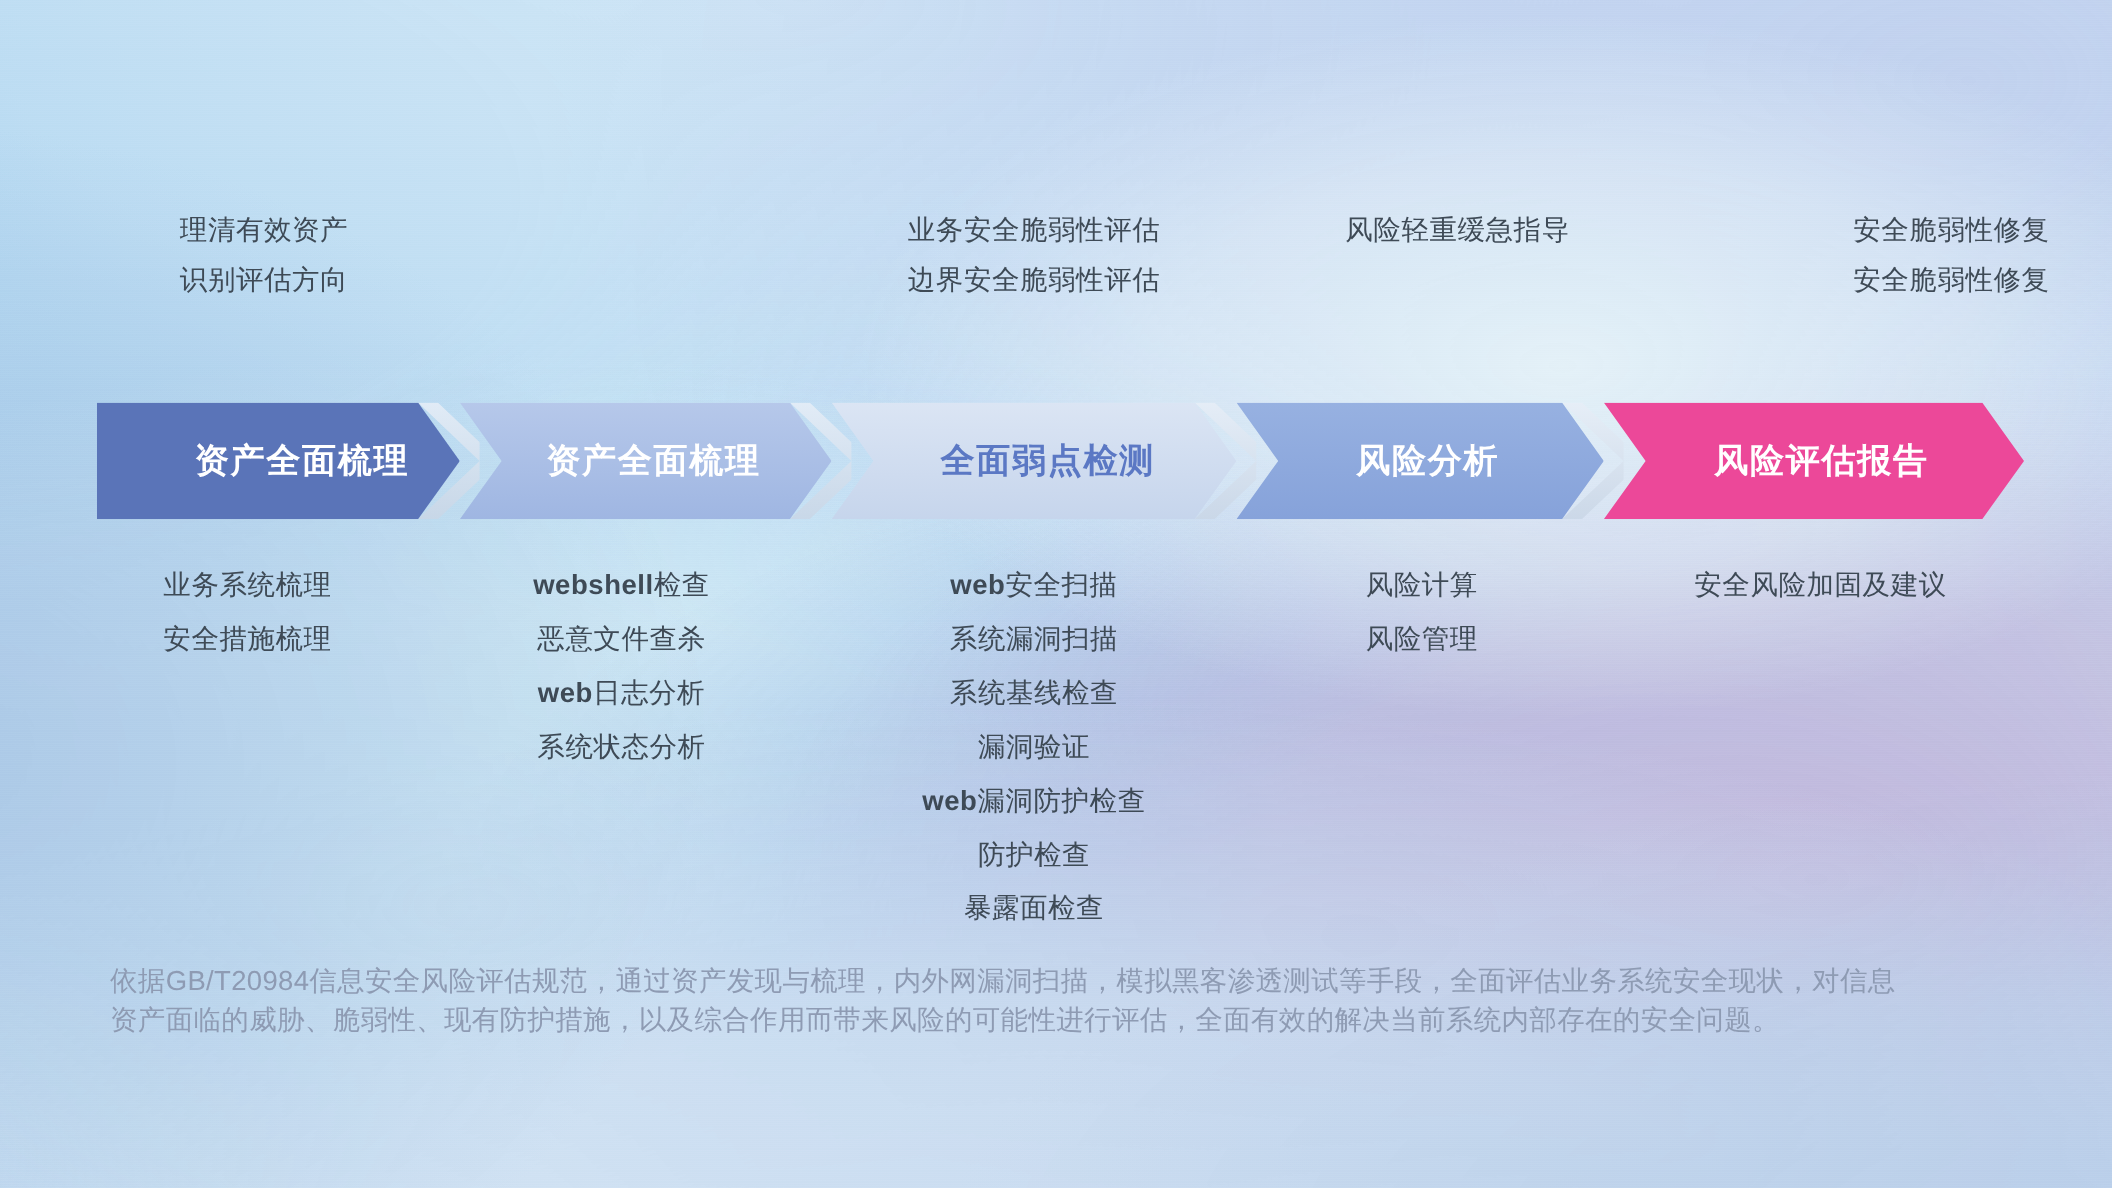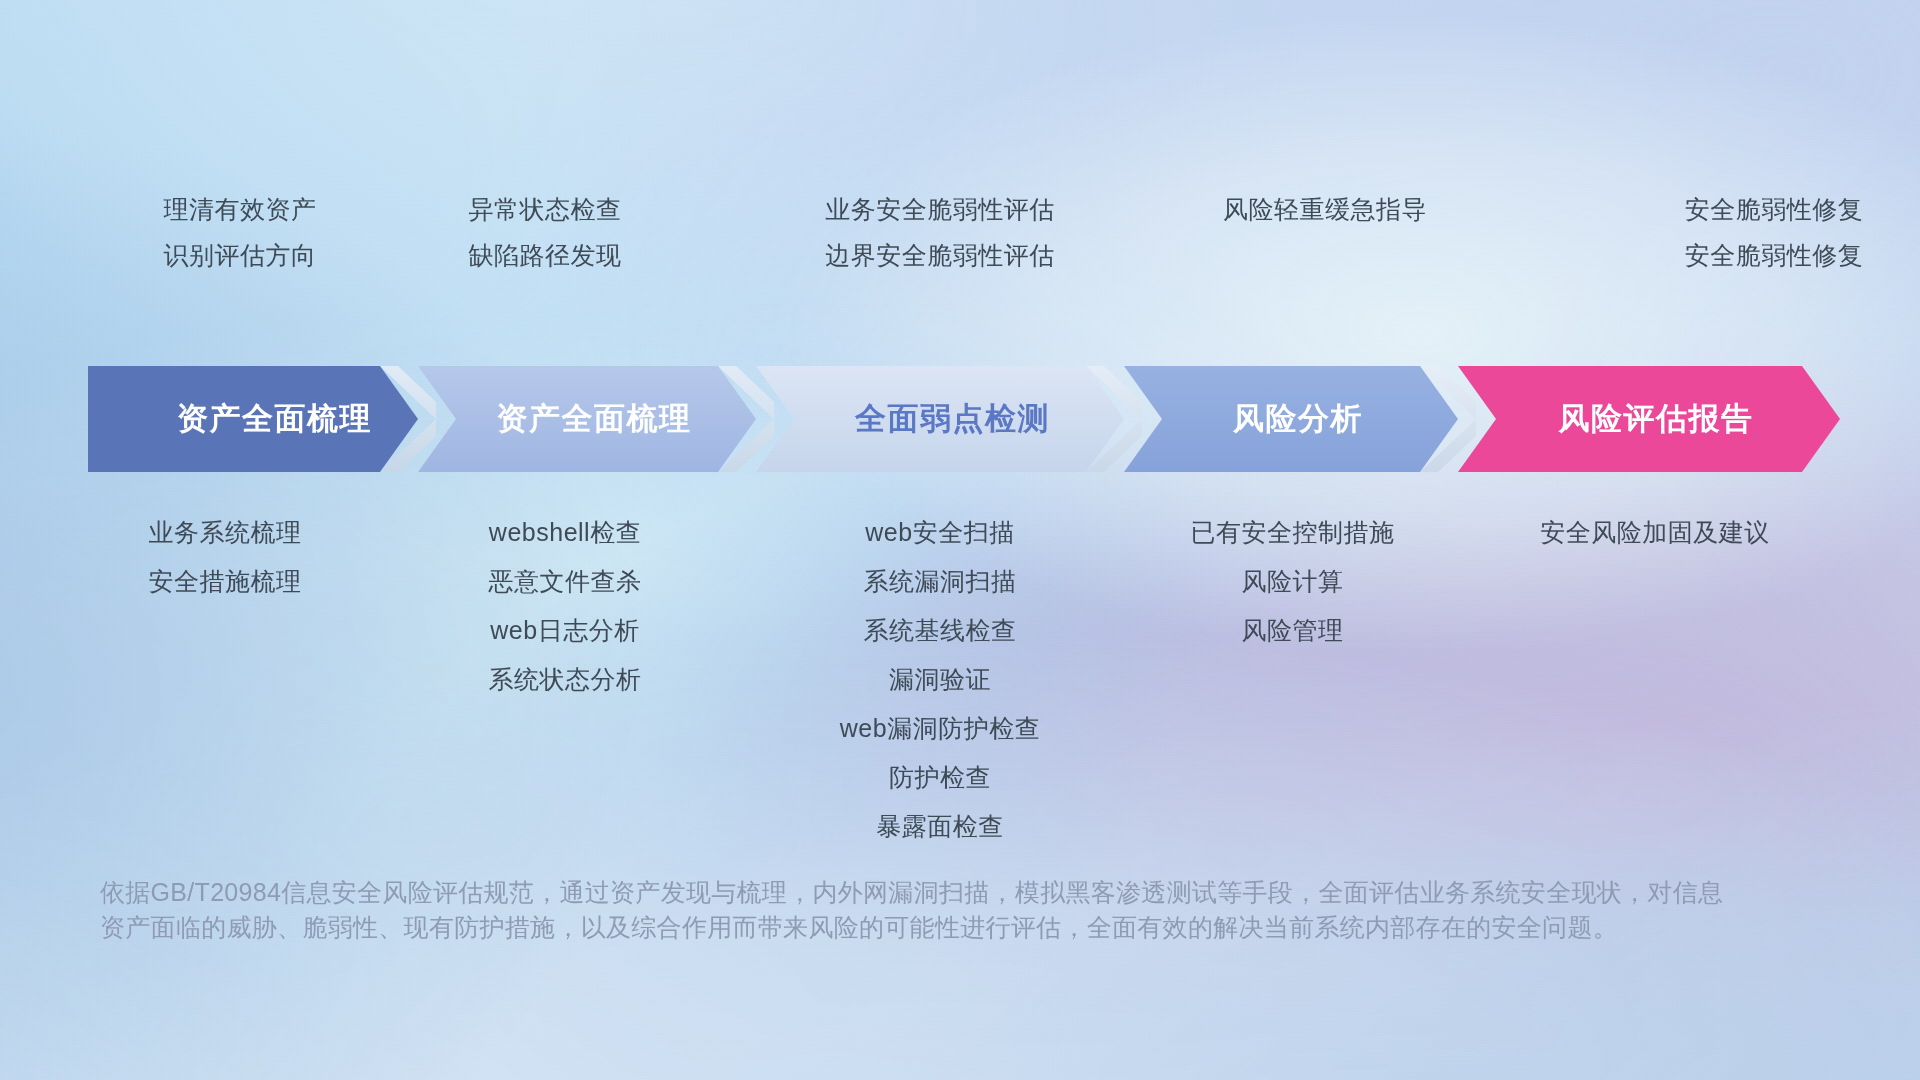--- a/index.html
+++ b/index.html
@@ -68,21 +68,21 @@
     background:linear-gradient(180deg,#e7eef7,#c9d6e6);
     opacity:.85;
   }
 
   
   .botlabels { position:absolute; left:0; top:508px; width:1920px; }
   .col-bot { position:absolute; text-align:center; }
   .col-bot .line {
     font-size:25px; color:#3e4a56; line-height:49px; white-space:nowrap; letter-spacing:.5px;
   }
-  .col-bot .line b { font-weight:normal;text-align:center; }
+  .col-bot .line b { font-weight:bold;text-align:center; }
 
   
   .footer {
     position:absolute; left:100px; top:875px; width:1640px;
     font-size:25px; line-height:35px; color:#8e9bb3; letter-spacing:.3px;
   }
 </style>
 </head>
 <body>
 
@@ -99,24 +99,20 @@
   <div class="layer g10"></div>
   <div class="layer noise"></div>
 </div>
 
 <div id="stage">
 
   <div class="toplabels">
     <div class="col-top" style="left:60px; top:0; width:360px;">
       <div class="line">理清有效资产</div>
       <div class="line">识别评估方向</div>
-    </div>
-    <div class="col-top" style="left:395px; top:0; width:300px;">
-      <div class="line">异常状态检查</div>
-      <div class="line">缺陷路径发现</div>
     </div>
     <div class="col-top" style="left:740px; top:0; width:400px;">
       <div class="line">业务安全脆弱性评估</div>
       <div class="line">边界安全脆弱性评估</div>
     </div>
     <div class="col-top" style="left:1135px; top:0; width:380px;">
       <div class="line">风险轻重缓急指导</div>
     </div>
     <div class="col-top" style="left:1584px; top:0; width:380px;">
       <div class="line">安全脆弱性修复</div>
@@ -170,21 +166,20 @@
       <div class="line"><b>web</b>安全扫描</div>
       <div class="line">系统漏洞扫描</div>
       <div class="line">系统基线检查</div>
       <div class="line">漏洞验证</div>
       <div class="line"><b>web</b>漏洞防护检查</div>
       <div class="line">防护检查</div>
       <div class="line">暴露面检查</div>
     </div>
 
     <div class="col-bot" style="left:1125px; top:0; width:335px;">
-      <div class="line">已有安全控制措施</div>
       <div class="line">风险计算</div>
       <div class="line">风险管理</div>
     </div>
 
     <div class="col-bot" style="left:1460px; top:0; width:390px;">
       <div class="line">安全风险加固及建议</div>
     </div>
   </div>
 
   <div class="footer">依据GB/T20984信息安全风险评估规范，通过资产发现与梳理，内外网漏洞扫描，模拟黑客渗透测试等手段，全面评估业务系统安全现状，对信息资产面临的威胁、脆弱性、现有防护措施，以及综合作用而带来风险的可能性进行评估，全面有效的解决当前系统内部存在的安全问题。</div>

